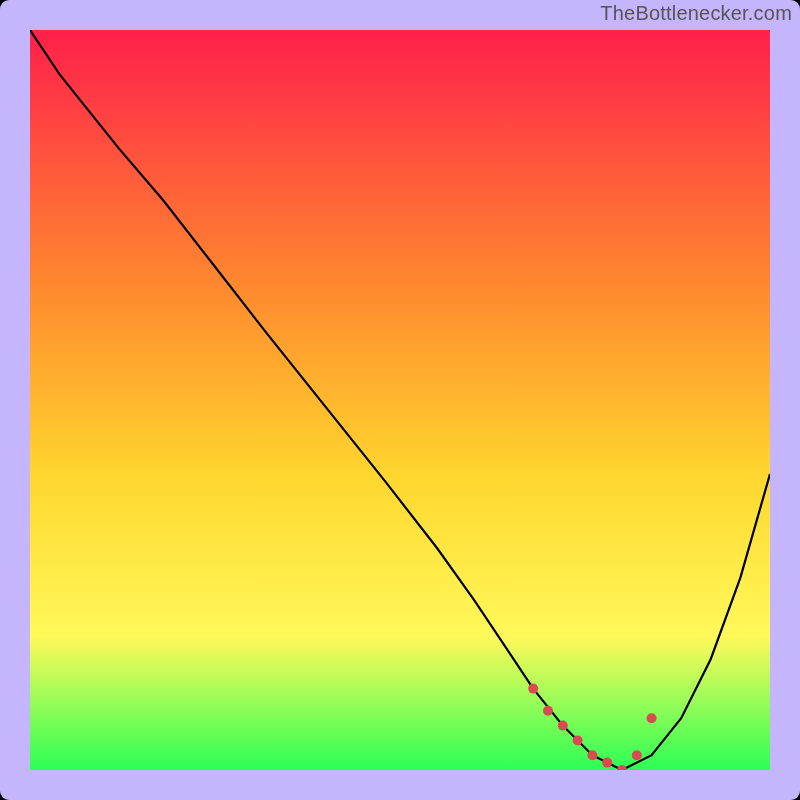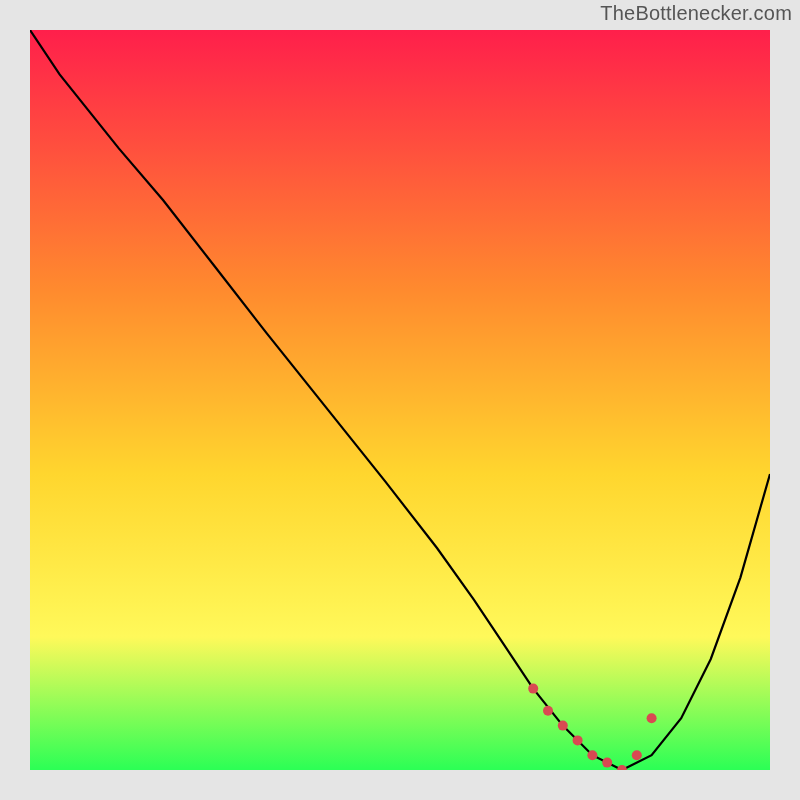--- a/index.html
+++ b/index.html
@@ -8,21 +8,22 @@
     width: 800px;
     height: 800px;
     background: #000;
     font-family: Arial, Helvetica, sans-serif;
     overflow: hidden;
   }
   .container {
     position: relative;
     width: 800px;
     height: 800px;
-    background: #e5e5e5;
+    background: #c4b5fd;
+    border-radius: 9px;
   }
   .watermark {
     position: absolute;
     top: 2px;
     right: 8px;
     color: #555;
     font-size: 20px;
     font-weight: 500;
     letter-spacing: 0.2px;
     z-index: 50;

